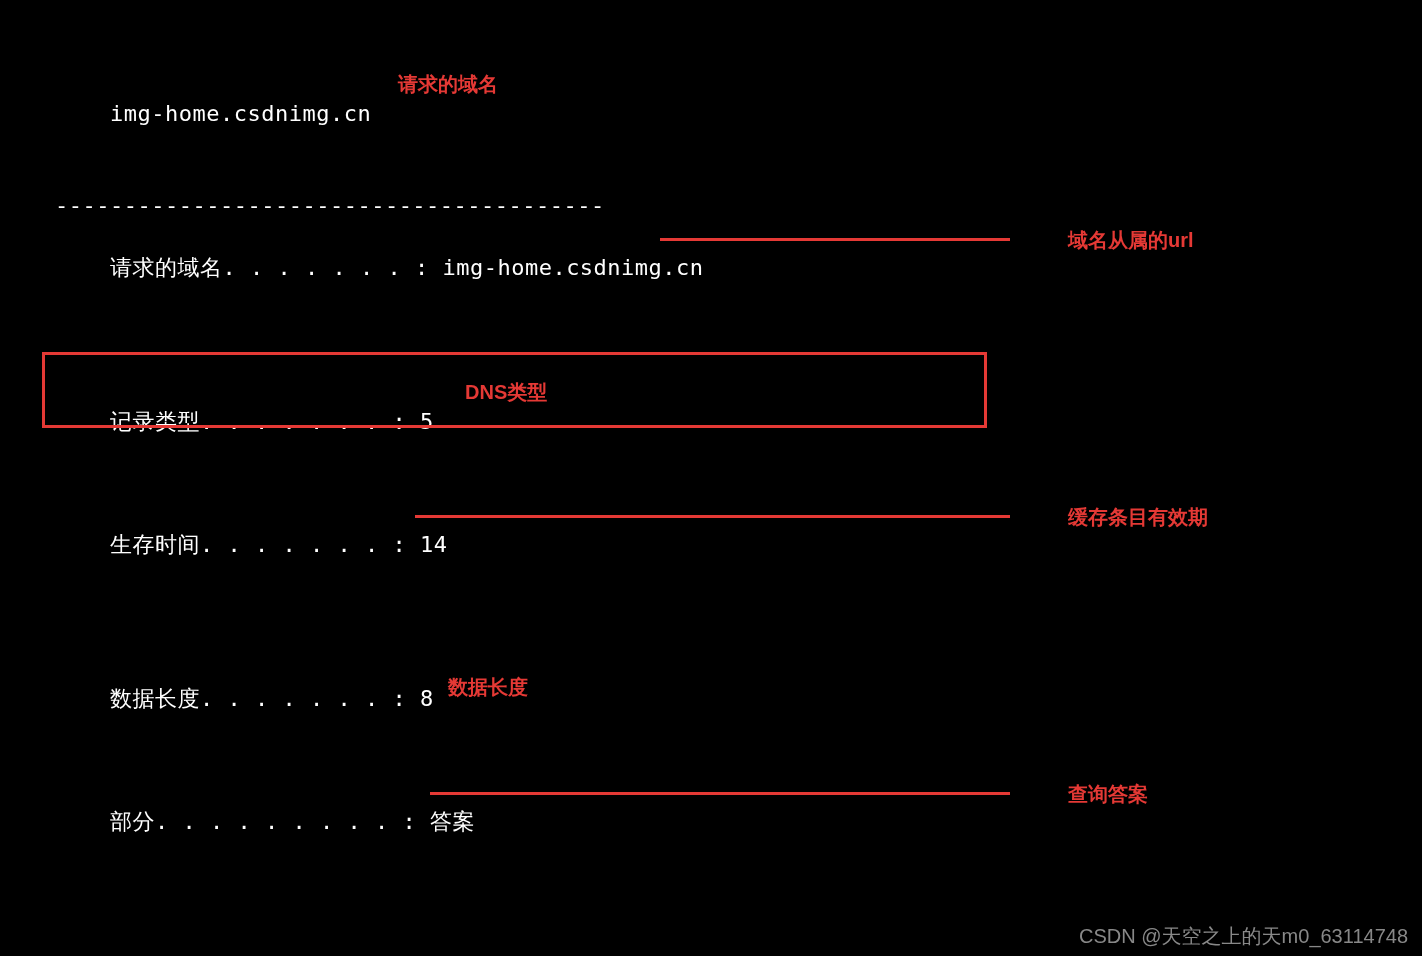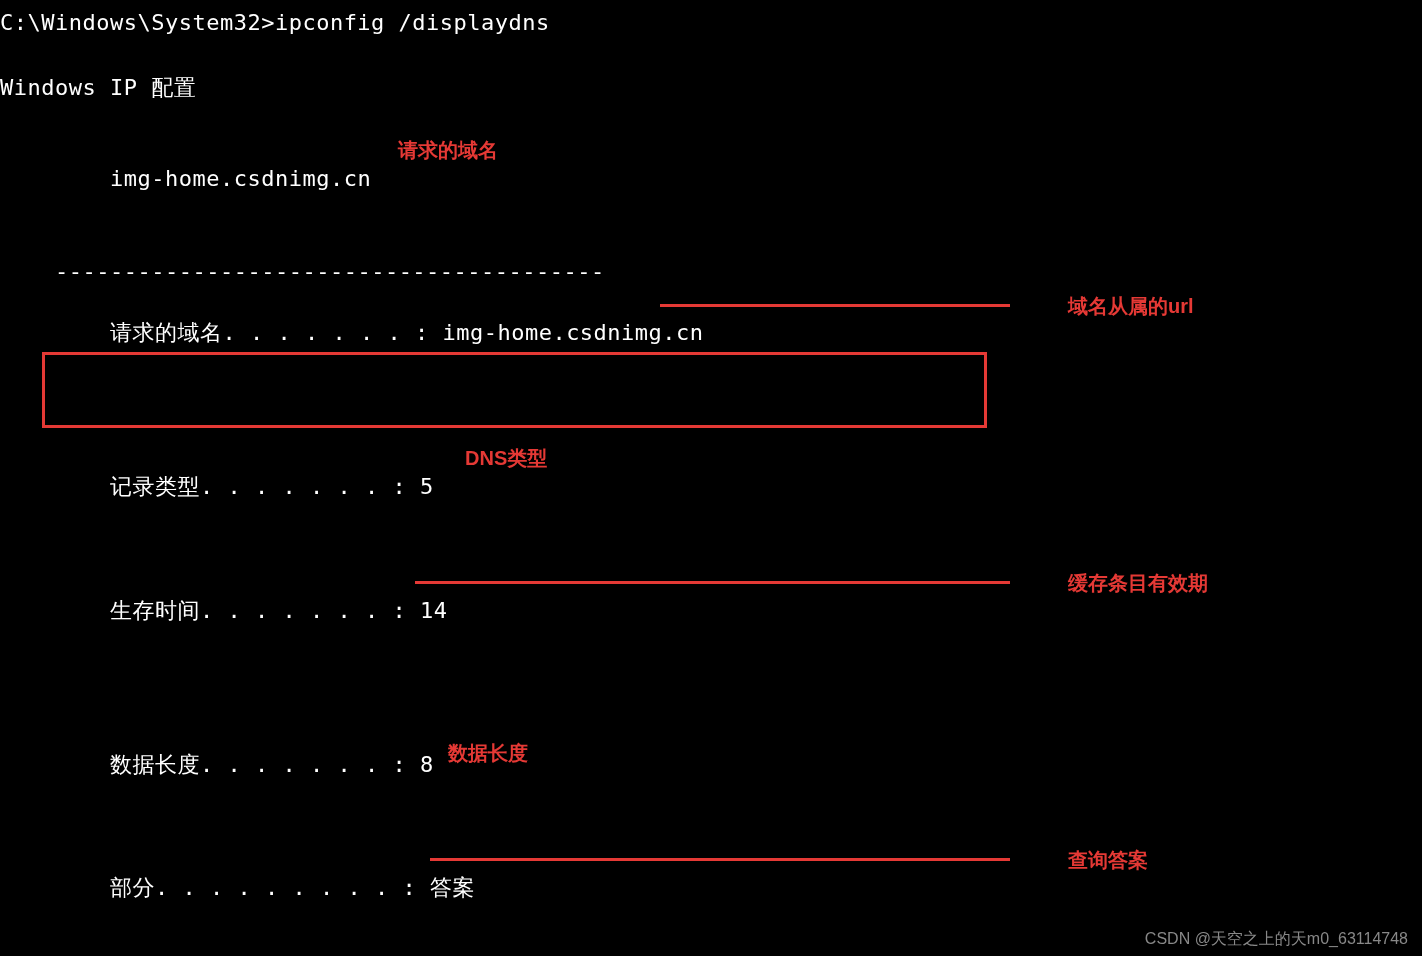--- a/index.html
+++ b/index.html
@@ -18,32 +18,30 @@
     .terminal { padding: 8px 0 0 0; position: relative; }
     .prompt-line { white-space: pre; }
     .blank { height: 30px; }
     .header-line { white-space: pre; margin-top: 4px; }
     .indent { padding-left: 55px; position: relative; }
     .divider { white-space: pre; color: #fff; }
     .row { white-space: pre; position: relative; }
     .annotation { color: #e53935; font-weight: bold; position: absolute; font-size: 20px; white-space: nowrap; letter-spacing: 0; font-family: "Microsoft YaHei", "SimHei", sans-serif; margin-left: 48px; }
     .redbox { position: absolute; border: 3px solid #e53935; }
     .redline { position: absolute; height: 3px; background: #e53935; }
-    .watermark { position: absolute; bottom: 6px; right: 14px; color: #888; font-size: 16px; font-family: "Microsoft YaHei", sans-serif; letter-spacing: 0; }
+    .watermark { position: absolute; bottom: 6px; right: 14px; color: #888; font-size: 20px; font-family: "Microsoft YaHei", sans-serif; letter-spacing: 0; }
   </style>
 </head>
 <body>
 
 <div class="terminal">
 
-  <div class="prompt-line">C:\Windows\System32&gt;ipconfig /displaydns</div>
 
   <div class="blank"></div>
 
-  <div class="header-line">Windows IP 配置</div>
 
   <div class="blank"></div>
 
   <div class="indent row">
     <span>img-home.csdnimg.cn</span>
     <span class="annotation" style="left:350px; top:2px;">请求的域名</span>
   </div>
   <div class="indent divider">----------------------------------------</div>
 
   <div class="indent row">

